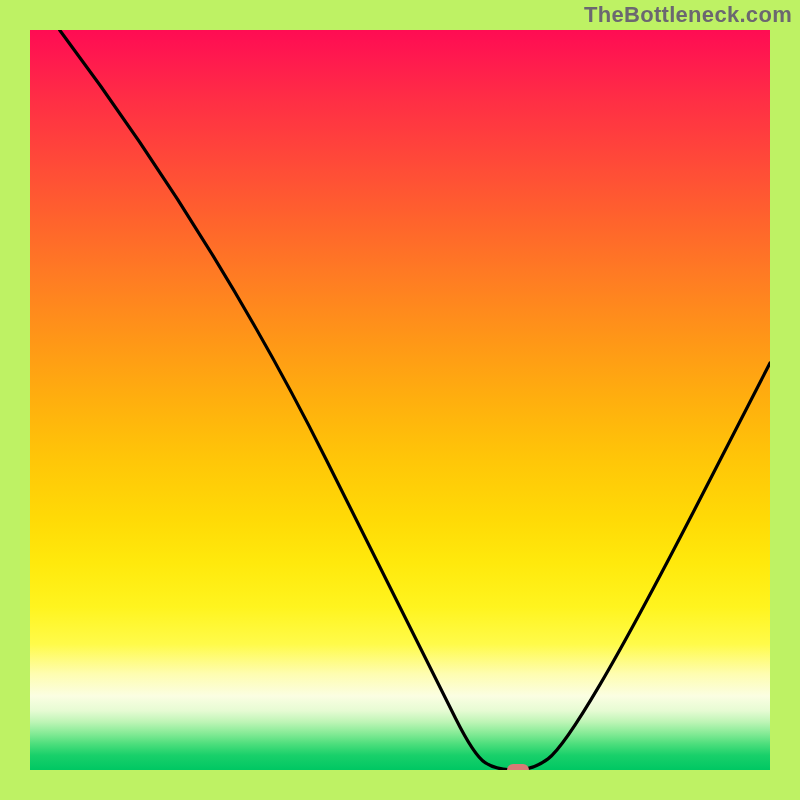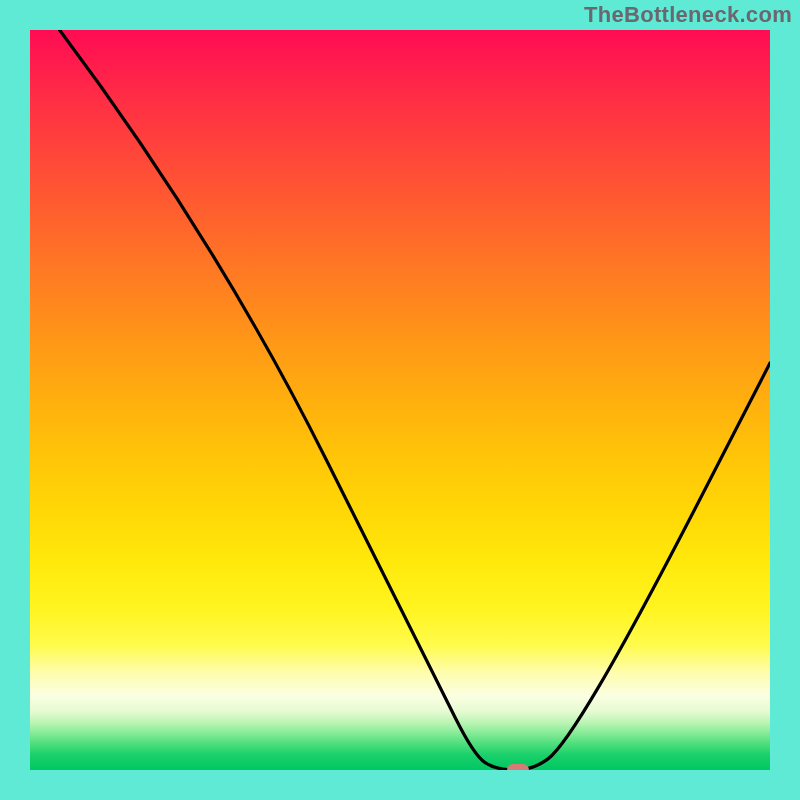--- a/index.html
+++ b/index.html
@@ -8,21 +8,21 @@
     width: 800px;
     height: 800px;
     background: #000;
     font-family: Arial, Helvetica, sans-serif;
     overflow: hidden;
   }
   .frame {
     position: relative;
     width: 800px;
     height: 800px;
-    background: #5eead4;
+    background: #bef264;
   }
   .watermark {
     position: absolute;
     top: 2px;
     right: 8px;
     color: #6b6770;
     font-size: 22px;
     font-weight: 600;
     letter-spacing: 0.3px;
     z-index: 10;

